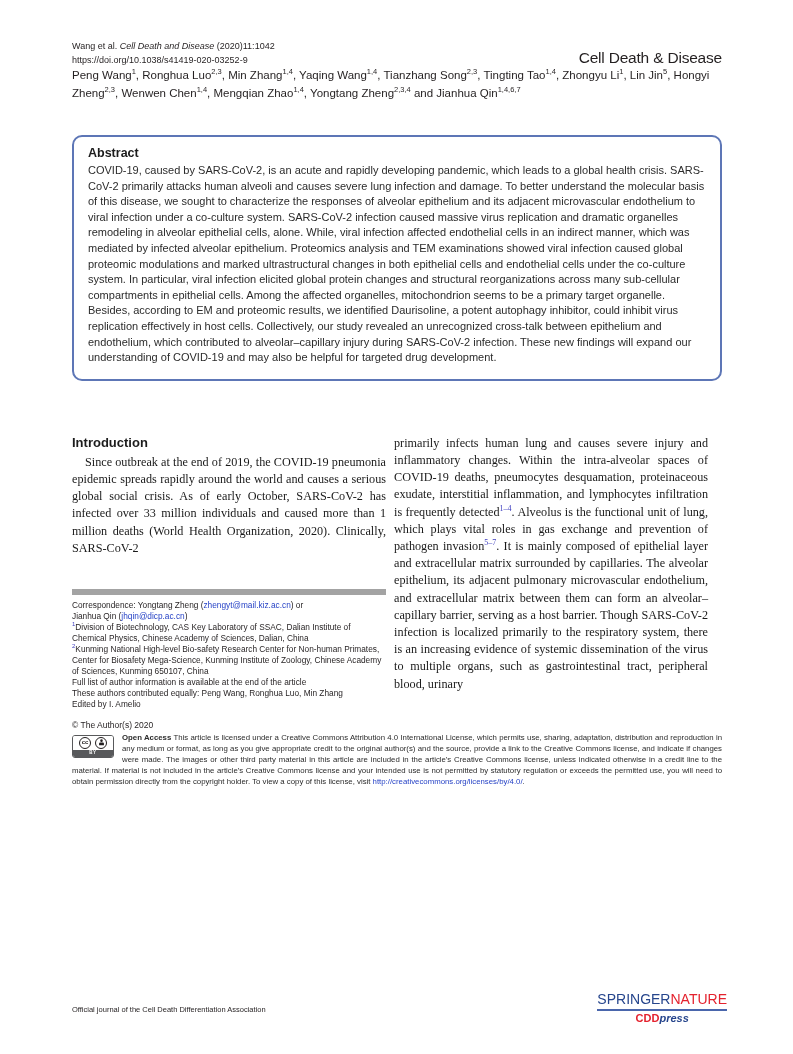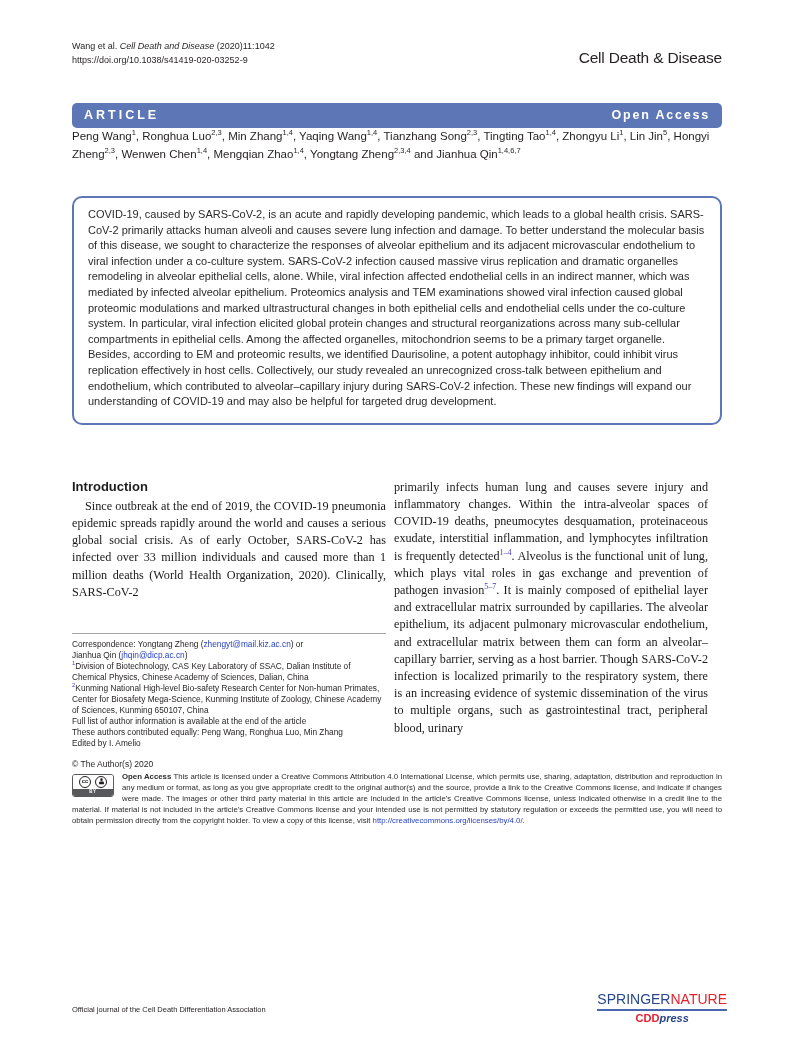--- a/index.html
+++ b/index.html
@@ -42,21 +42,21 @@
   .body-text {
     font-family:"Liberation Serif", serif; font-size:12.2px; line-height:17.2px;
     text-align:justify; color:#191919;
   }
   .indent { text-indent:13px; }
   sup { line-height:0; }
   sup.refsup { color:var(--ref_blue,#4040c0); font-size:8px; }
   .link { color:var(--link_blue,#2743c6); cursor:pointer; }
   
   .footnotes {
-    margin-top:32px; border-top:1px solid #a3a3a3; padding-top:5px;
+    margin-top:32px; border-top:6px solid #a3a3a3; padding-top:5px;
     font-size:8.3px; line-height:11px; color:#231f20;
   }
   .footnotes p sup { font-size:6px; }
   
   .license { margin-top:10px; }
   .copyright { font-size:8.5px; margin-bottom:3px; }
   .license-text { font-size:7.8px; line-height:10.9px; text-align:justify; color:#2b2b2b; }
   .cc-badge {
     float:left; width:42px; height:23px; margin:2px 8px 1px 0;
     border:1px solid #58595b; border-radius:3px; overflow:hidden;
@@ -88,29 +88,26 @@
 <div class="page">
 
   <div class="header">
     <div class="cite">
       <div>Wang et al. <em>Cell Death and Disease</em> (2020)11:1042</div>
       <div>https://doi.org/10.1038/s41419-020-03252-9</div>
     </div>
     <div class="journal-name">Cell Death &amp; Disease</div>
   </div>
 
-  <div class="banner">
-    <span class="article-label">ARTICLE</span>
-    <span class="oa-label">Open Access</span>
-  </div>
 
 
   <div class="authors"><span>Peng Wang</span><sup>1</sup>, <span>Ronghua Luo</span><sup>2,3</sup>, <span>Min Zhang</span><sup>1,4</sup>, <span>Yaqing Wang</span><sup>1,4</sup>, <span>Tianzhang Song</span><sup>2,3</sup>, <span>Tingting Tao</span><sup>1,4</sup>, <span>Zhongyu Li</span><sup>1</sup>, <span>Lin Jin</span><sup>5</sup>, <span>Hongyi Zheng</span><sup>2,3</sup>, <span>Wenwen Chen</span><sup>1,4</sup>, <span>Mengqian Zhao</span><sup>1,4</sup>, <span>Yongtang Zheng</span><sup>2,3,4</sup> and <span>Jianhua Qin</span><sup>1,4,6,7</sup></div>
 
   <div class="abstract-box">
+    <div class="abstract-heading">Abstract</div>
     <div class="abstract-text">COVID-19, caused by SARS-CoV-2, is an acute and rapidly developing pandemic, which leads to a global health crisis. SARS-CoV-2 primarily attacks human alveoli and causes severe lung infection and damage. To better understand the molecular basis of this disease, we sought to characterize the responses of alveolar epithelium and its adjacent microvascular endothelium to viral infection under a co-culture system. SARS-CoV-2 infection caused massive virus replication and dramatic organelles remodeling in alveolar epithelial cells, alone. While, viral infection affected endothelial cells in an indirect manner, which was mediated by infected alveolar epithelium. Proteomics analysis and TEM examinations showed viral infection caused global proteomic modulations and marked ultrastructural changes in both epithelial cells and endothelial cells under the co-culture system. In particular, viral infection elicited global protein changes and structural reorganizations across many sub-cellular compartments in epithelial cells. Among the affected organelles, mitochondrion seems to be a primary target organelle. Besides, according to EM and proteomic results, we identified Daurisoline, a potent autophagy inhibitor, could inhibit virus replication effectively in host cells. Collectively, our study revealed an unrecognized cross-talk between epithelium and endothelium, which contributed to alveolar–capillary injury during SARS-CoV-2 infection. These new findings will expand our understanding of COVID-19 and may also be helpful for targeted drug development.</div>
   </div>
 
   <div class="columns">
     <div class="col">
       <h2 class="section-heading">Introduction</h2>
       <p class="body-text indent">Since outbreak at the end of 2019, the COVID-19 pneumonia epidemic spreads rapidly around the world and causes a serious global social crisis. As of early October, SARS-CoV-2 has infected over 33 million individuals and caused more than 1 million deaths (World Health Organization, 2020). Clinically, SARS-CoV-2</p>
       <div class="footnotes">
         <p>Correspondence: Yongtang Zheng (<span class="link">zhengyt@mail.kiz.ac.cn</span>) or<br>Jianhua Qin (<span class="link">jhqin@dicp.ac.cn</span>)</p>
         <p><sup class="refsup">1</sup>Division of Biotechnology, CAS Key Laboratory of SSAC, Dalian Institute of Chemical Physics, Chinese Academy of Sciences, Dalian, China</p>

